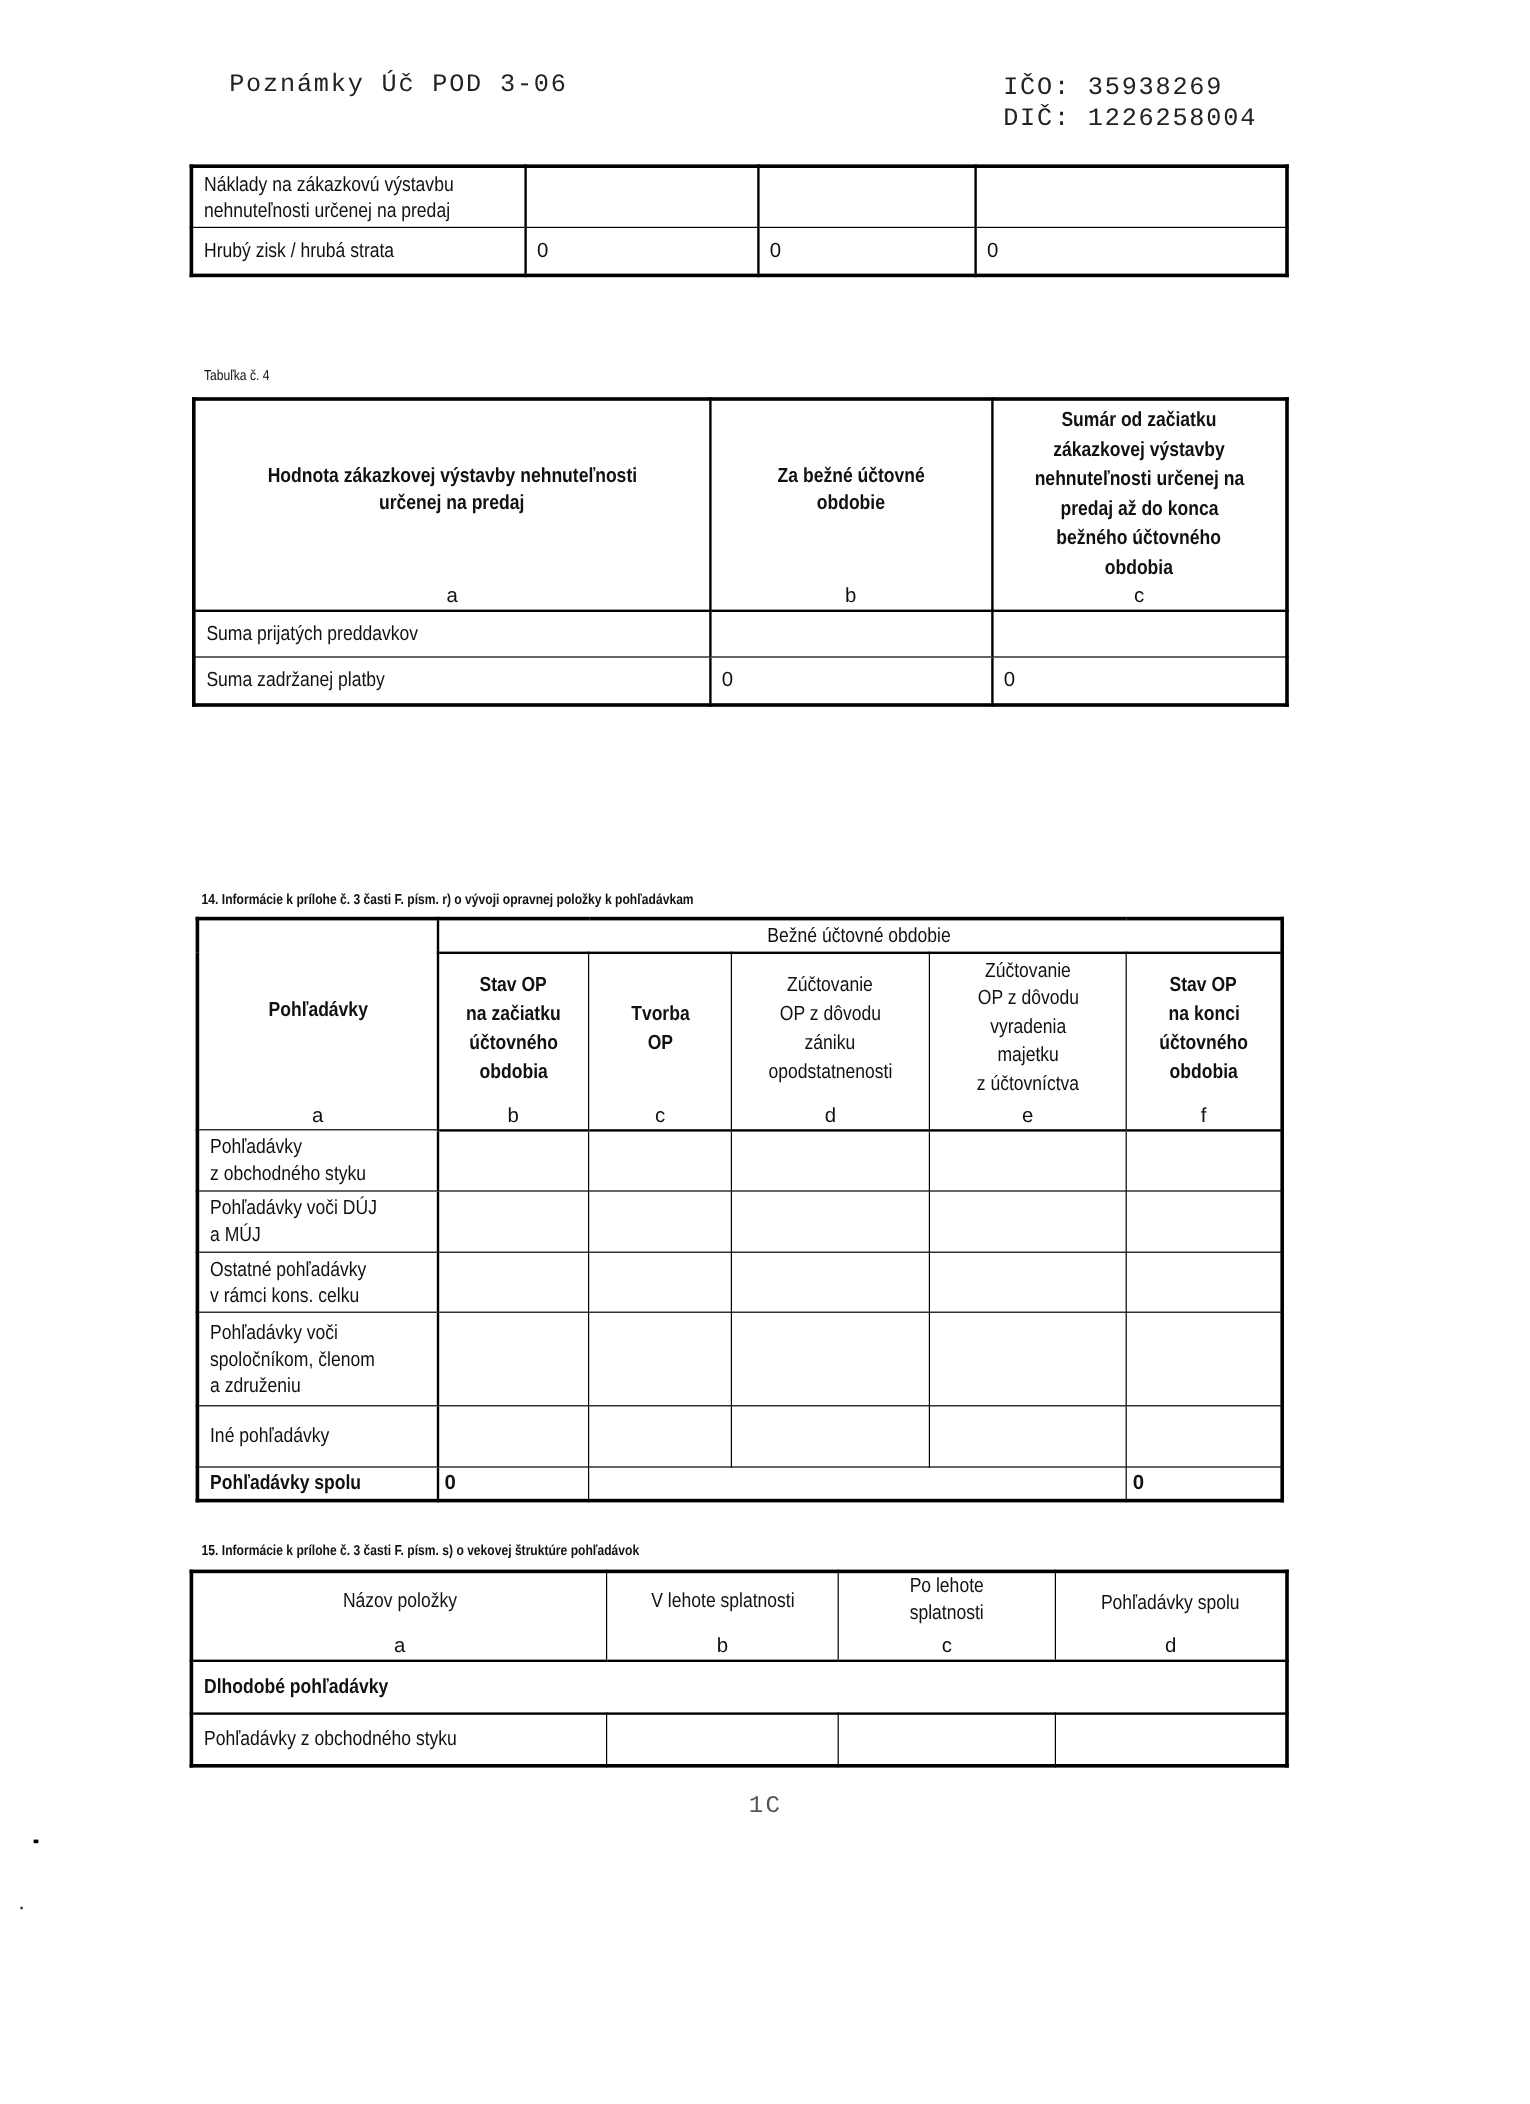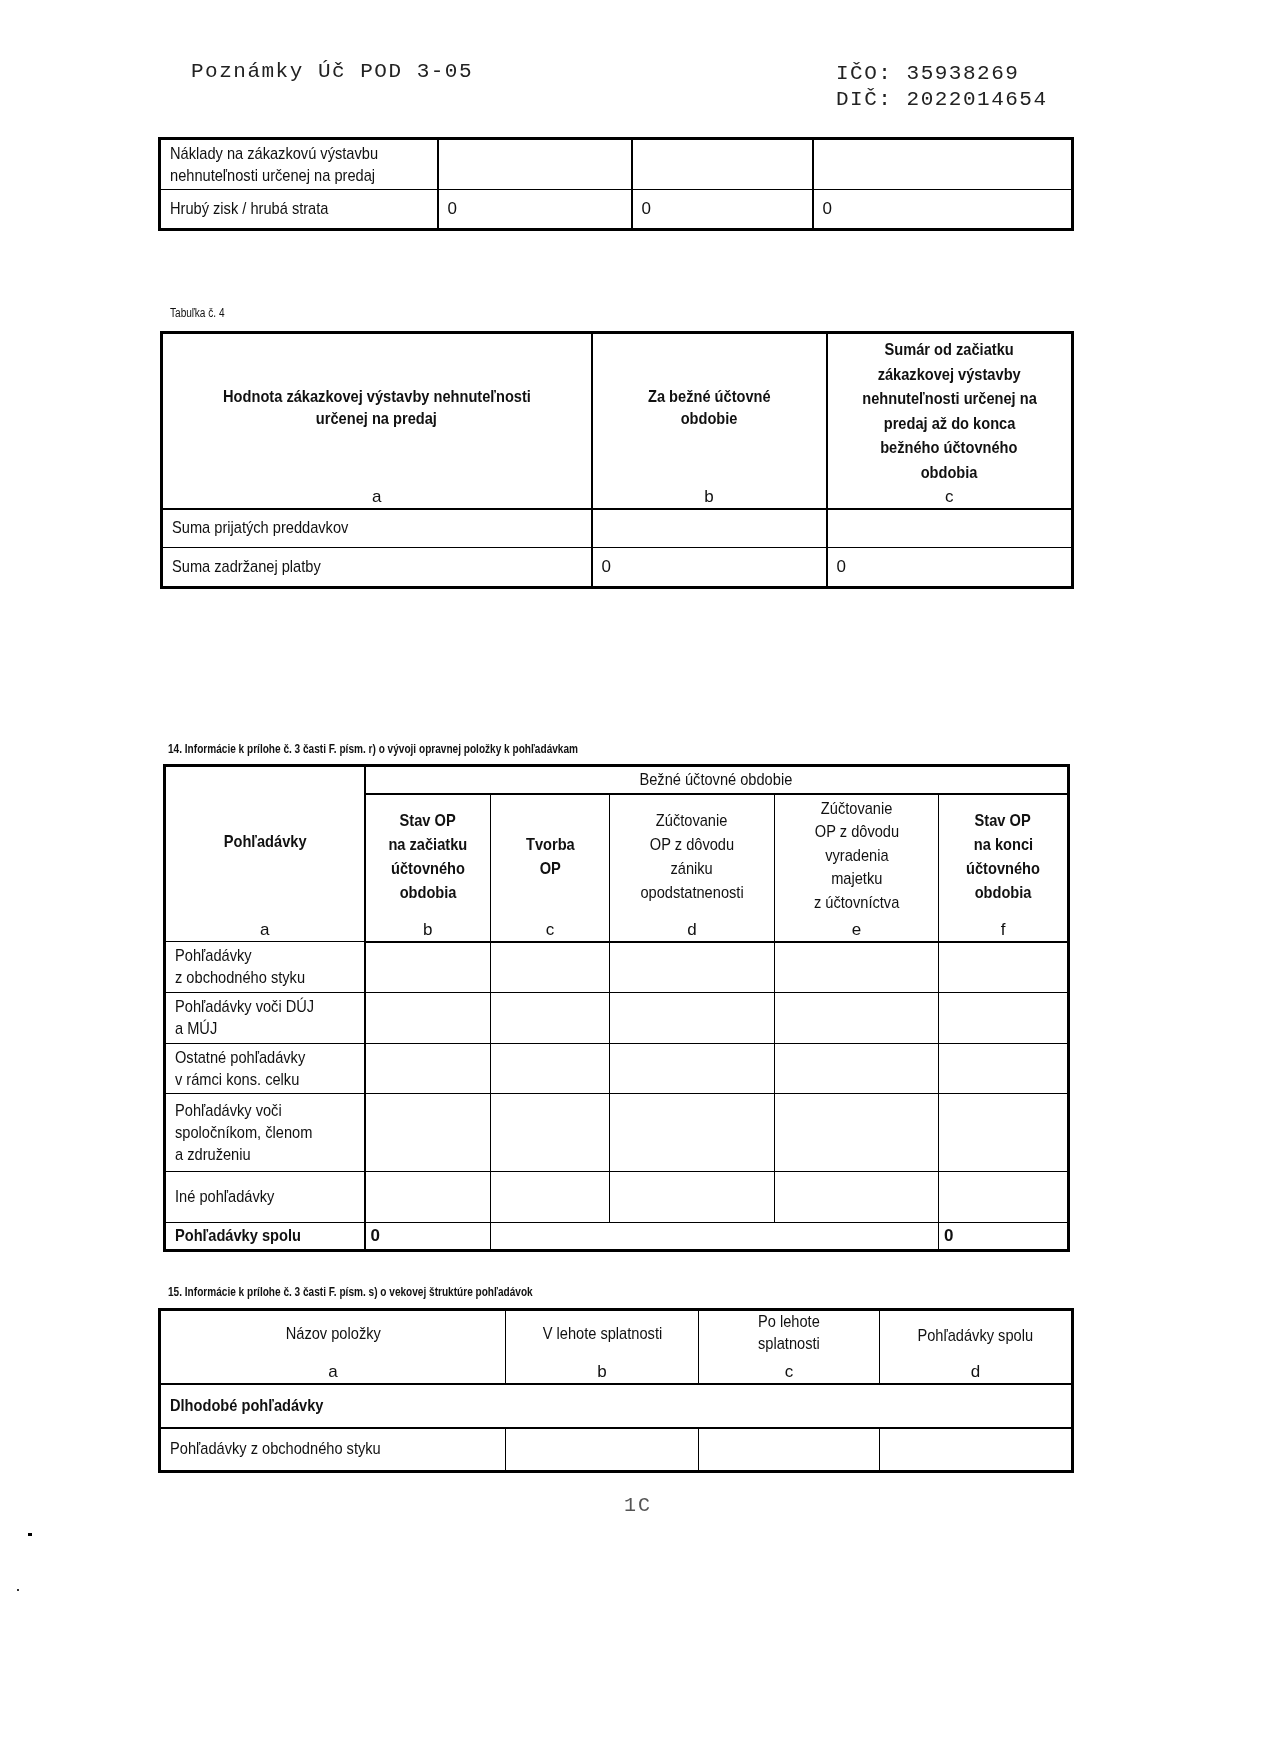--- a/index.html
+++ b/index.html
@@ -16,28 +16,28 @@
     .thick-b { border-bottom: 2px solid #000 !important; }
     .thick-r { border-right: 2px solid #000 !important; }
     .caption { font-family: "Liberation Sans", "DejaVu Sans", sans-serif; font-size: 12px; white-space: nowrap; }
     .caption.b { font-weight: bold; }
     .narrow { display: inline-block; transform: scaleX(0.84); transform-origin: left center; }
     .pg { font-family: "Liberation Mono", monospace; font-size: 20px; color: #555; letter-spacing: 2px; }
   </style>
 </head>
 <body>
 
-<div class="abs mono" style="left:191px; top:60px;">Poznámky Úč POD 3-05</div>
+<div class="abs mono" style="left:191px; top:60px;">Poznámky Úč POD 3-06</div>
 <div class="abs mono" style="left:836px; top:62px;">
   <span>IČO:</span>
   <span>35938269</span>
 </div>
 <div class="abs mono" style="left:836px; top:88px;">
   <span>DIČ:</span>
-  <span>2022014654</span>
+  <span>1226258004</span>
 </div>
 
 <table class="grid" style="left:158px; top:137px; width:913px;">
   <colgroup>
       <col style="width:278px">
       <col style="width:194px">
       <col style="width:181px">
       <col style="width:260px">
     </colgroup>
   <tbody>

